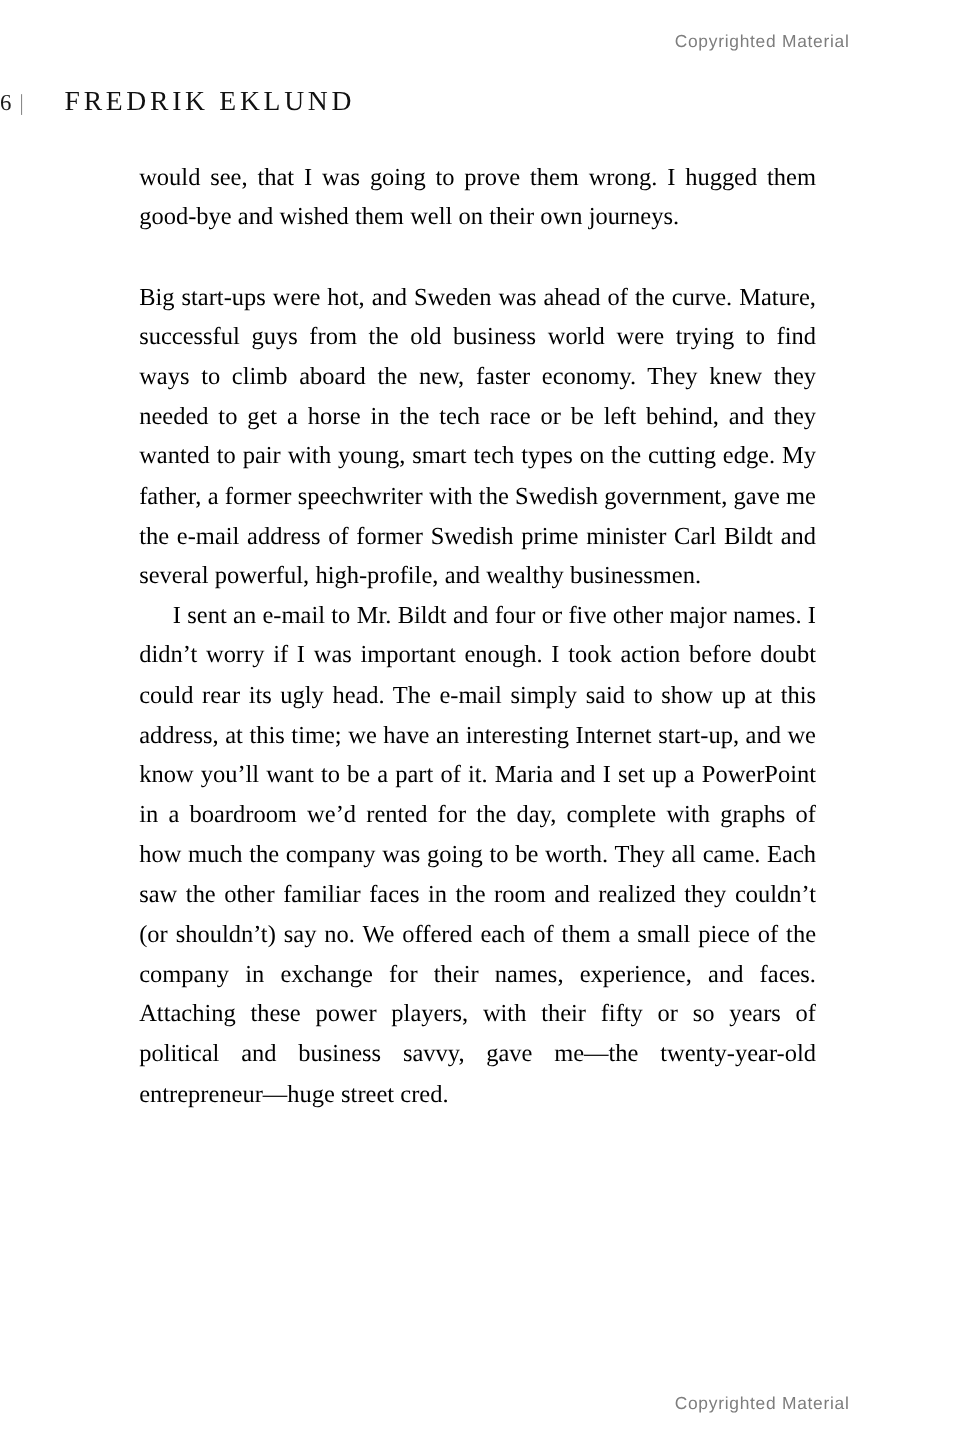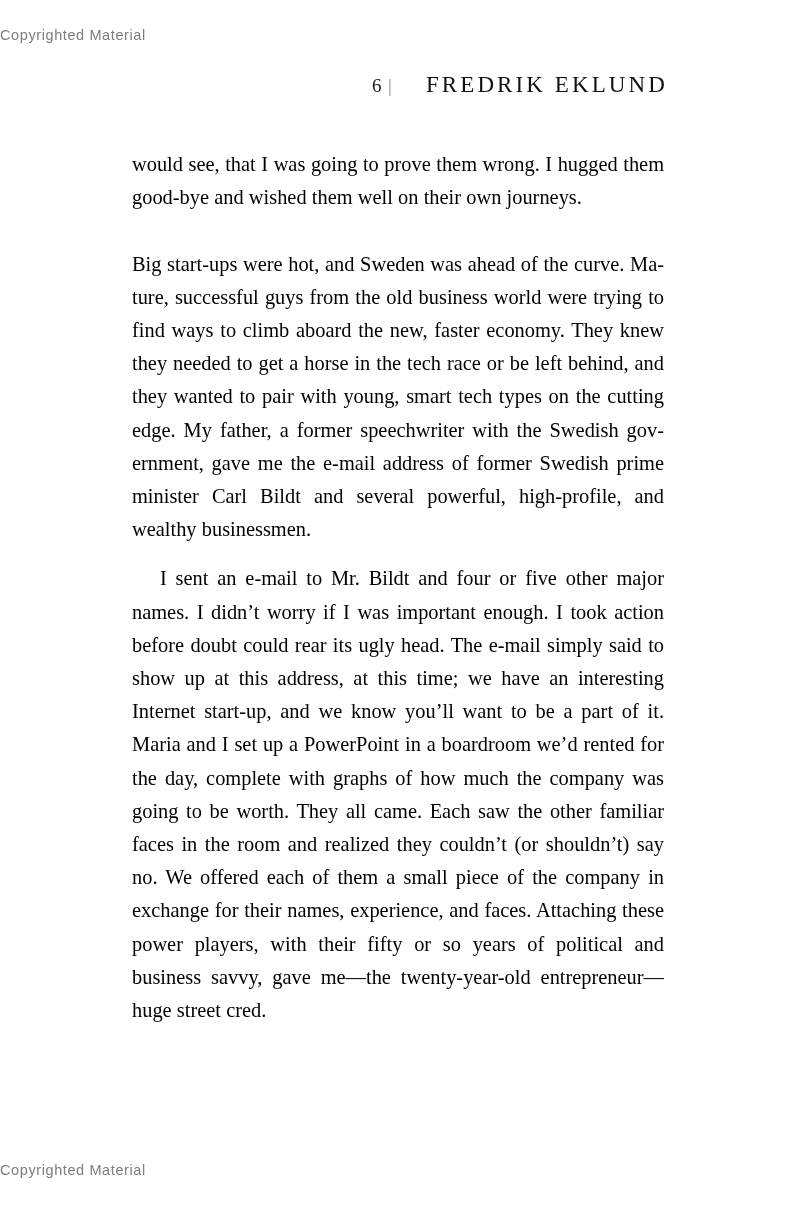--- a/index.html
+++ b/index.html
@@ -23,37 +23,37 @@
     width: 800px;
     height: 1206px;
     background: #ffffff;
   }
 
   
   .watermark {
     position: absolute;
     left: 0;
     width: 708px;
-    text-align: left;
+    text-align: right;
     font-family: "Liberation Sans", "DejaVu Sans", sans-serif;
     font-size: 14.5px;
     letter-spacing: 0.6px;
     color: #7d7d7d;
     white-space: nowrap;
   }
   .watermark-top { top: 27px; }
   .watermark-bottom { top: 1162px; }
 
   
   .running-head {
     position: absolute;
     left: 0;
     top: 73px;
     width: 668px;
-    text-align: right;
+    text-align: left;
     white-space: nowrap;
     line-height: 1;
   }
   .folio {
     font-family: "Liberation Serif", "DejaVu Serif", serif;
     font-size: 19px;
     color: #1a1a1a;
     letter-spacing: 0.5px;
   }
   .folio-rule {
@@ -73,21 +73,21 @@
   }
 
   
   .textblock {
     position: absolute;
     left: 116px;
     top: 132px;
     width: 564px;
   }
   p.para {
-    margin: 16px;
+    margin: 0;
     font-size: 20.4px;
     line-height: 33.2px;
     text-align: justify;
     text-justify: inter-word;
     hyphens: manual;
     -webkit-hyphens: manual;
     word-spacing: 0.1px;
   }
   p.para.gap-after {
     margin-bottom: 33.2px;

